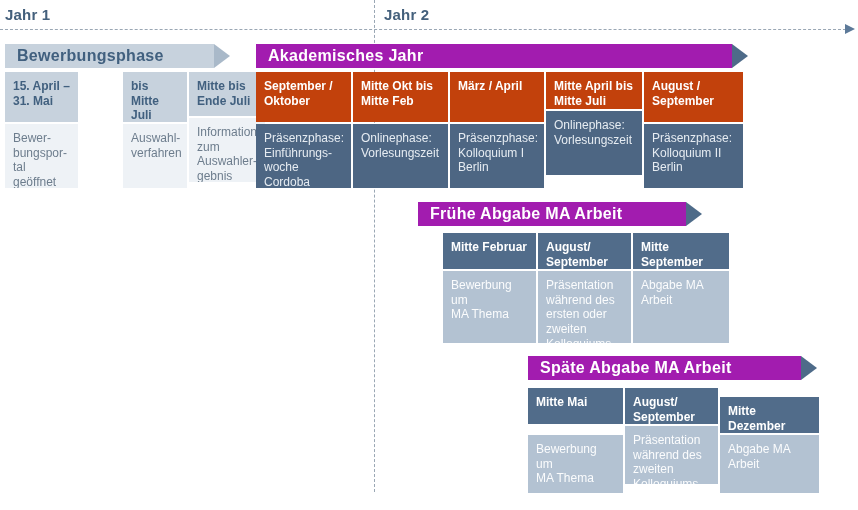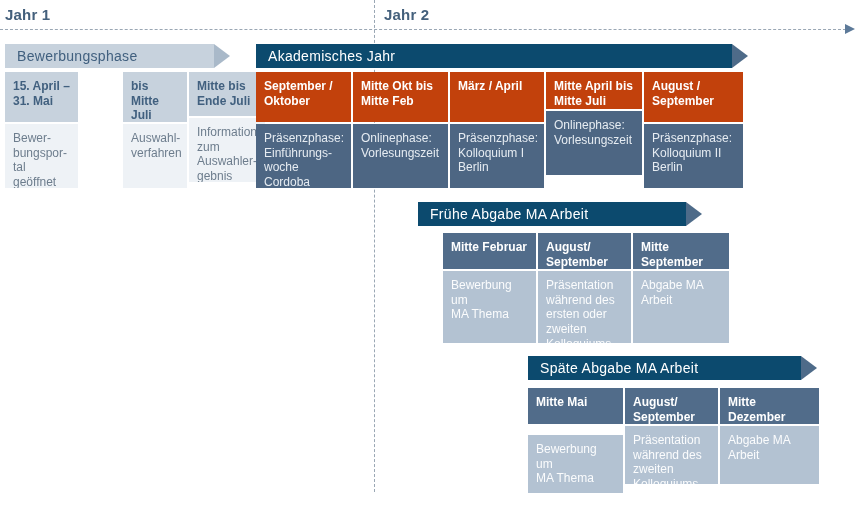--- a/index.html
+++ b/index.html
@@ -65,36 +65,36 @@
     display: flex;
     align-items: center;
   }
   .banner-body {
     height: 24px;
     display: flex;
     align-items: center;
     box-sizing: border-box;
   }
   .banner-label {
-    font-size: 14px;
-    font-weight: normal;
+    font-size: 16px;
+    font-weight: bold;
     white-space: nowrap;
     letter-spacing: 0.3px;
   }
   .banner-head {
     width: 0; height: 0;
     border-top: 12px solid transparent;
     border-bottom: 12px solid transparent;
   }
   
   .banner-light .banner-body { background: #c7d2dd; padding-left: 12px; }
   .banner-light .banner-label { color: #41607f; }
   .banner-light .banner-head { border-left: 16px solid #a9b9c9; }
   
-  .banner-dark .banner-body { background: #0c4a6e; padding-left: 12px; }
+  .banner-dark .banner-body { background: #a21caf; padding-left: 12px; }
   .banner-dark .banner-label { color: #ffffff; }
   .banner-dark .banner-head { border-left: 16px solid #4e6b89; }
 
   
   .tbl {
     position: absolute;
     display: flex;
     gap: 2px;
   }
   .col {
@@ -252,20 +252,20 @@
 MA Thema</div>
     </div>
     <div class="col" style="width:93px;">
       <div class="cell cell-head" style="height:36px; white-space:pre-line;">August/
 September</div>
       <div class="cell cell-body" style="height:58px; white-space:pre-line;">Präsentation
 während des
 zweiten
 Kolloquiums</div>
     </div>
-    <div class="col" style="width:99px;">
+    <div class="col" style="width:99px;justify-content:flex-end;">
       <div class="cell cell-head" style="height:36px; white-space:pre-line;">Mitte Dezember</div>
       <div class="cell cell-body" style="height:58px; white-space:pre-line;">Abgabe MA
 Arbeit</div>
     </div>
   </div>
 
 </div>
 
 </body></html>

